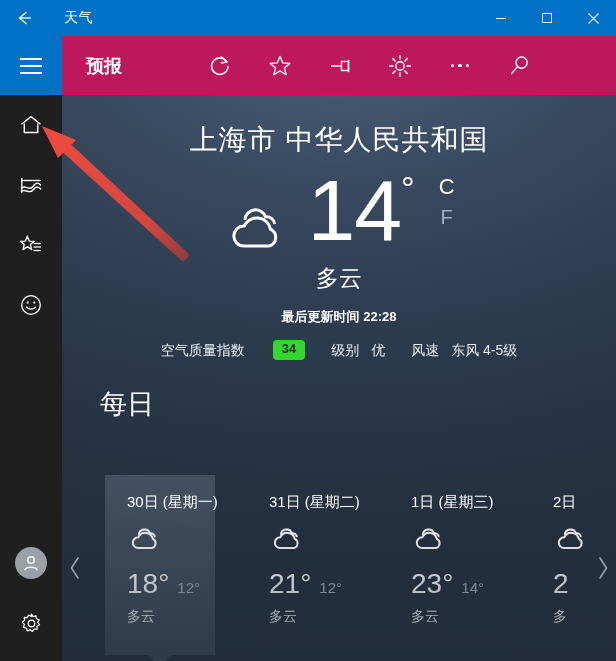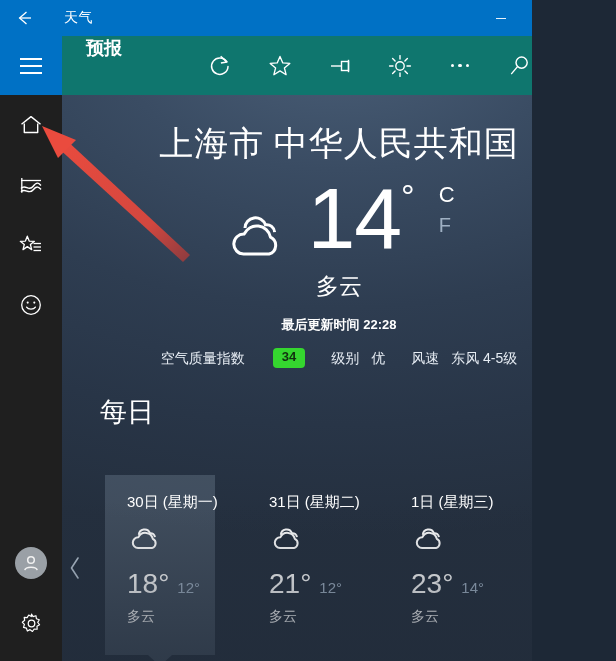--- a/index.html
+++ b/index.html
@@ -9,21 +9,21 @@
   body {
     width: 616px;
     height: 661px;
     overflow: hidden;
     font-family: "Liberation Sans", "DejaVu Sans", sans-serif;
     background: #1d2836;
     -webkit-font-smoothing: antialiased;
   }
   #app {
     position: relative;
-    width: 532px;
+    width: 616px;
     height: 661px;
     overflow: hidden;
   }
 
   
   .titlebar {
     position: absolute;
     left: 0; top: 0;
     width: 616px; height: 36px;
     background: #0071c5;
@@ -85,23 +85,23 @@
     background: #9aa0a6;
     display: flex; align-items: center; justify-content: center;
     color: #f2f2f2;
   }
 
   
   .toolbar {
     position: absolute;
     left: 62px; top: 36px;
     width: 554px; height: 59px;
-    background: #0f766e;
-    display: flex;
-    align-items: flex-start;
+    background: #be185d;
+    display: flex;
+    align-items: center;
   }
   .tool-label {
     color: #ffffff;
     font-size: 18px;
     font-weight: bold;
     margin-left: 24px;
     width: 104px;
   }
   .tool-btn {
     width: 60px; height: 59px;
@@ -128,33 +128,33 @@
   .content::after {
     content: "";
     position: absolute; left: 0; right: 0; bottom: 0; height: 160px;
     background: linear-gradient(180deg, rgba(33,43,57,0) 0%, rgba(33,43,57,.55) 100%);
     pointer-events: none;
   }
 
   .loc {
     text-align: center;
     color: #ffffff;
-    font-size: 34px;
+    font-size: 28px;
     letter-spacing: 1px;
     padding-top: 26px;
     font-weight: 300;
-    font-family: Liberation Serif, serif;
   }
 
   .current {
     display: flex;
     align-items: flex-start;
     justify-content: center;
     margin-top: 8px;
     position: relative;
+    text-align: center;
   }
   .cur-icon {
     color: #ffffff;
     margin-top: 34px;
     margin-right: 10px;
   }
   .temp-wrap {
     display: flex;
     align-items: flex-start;
   }

